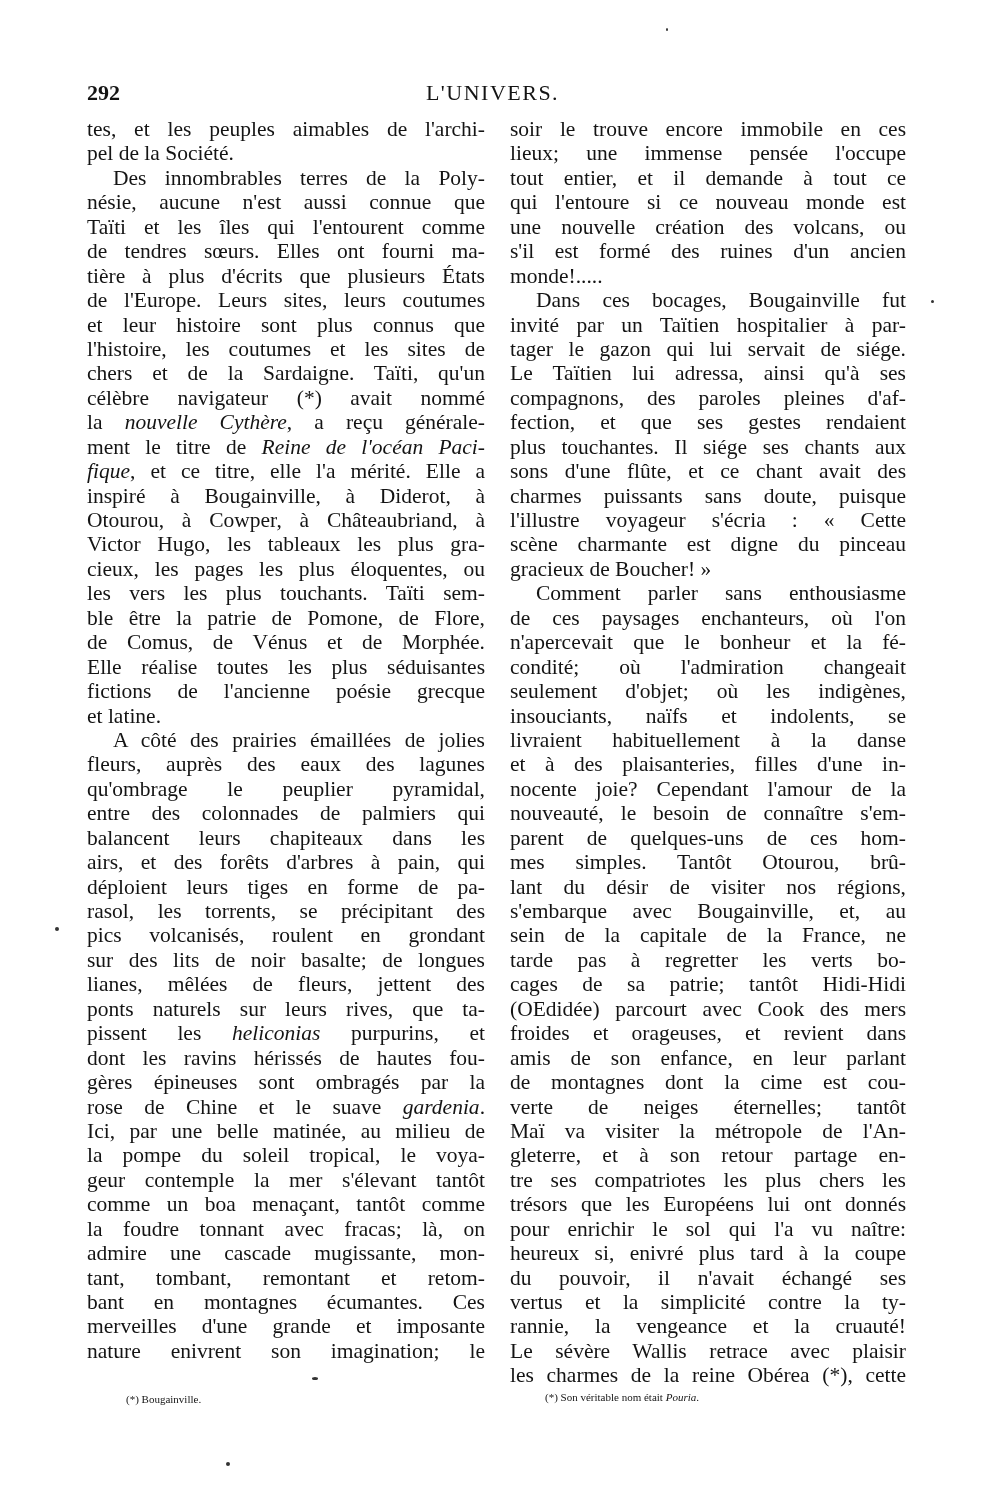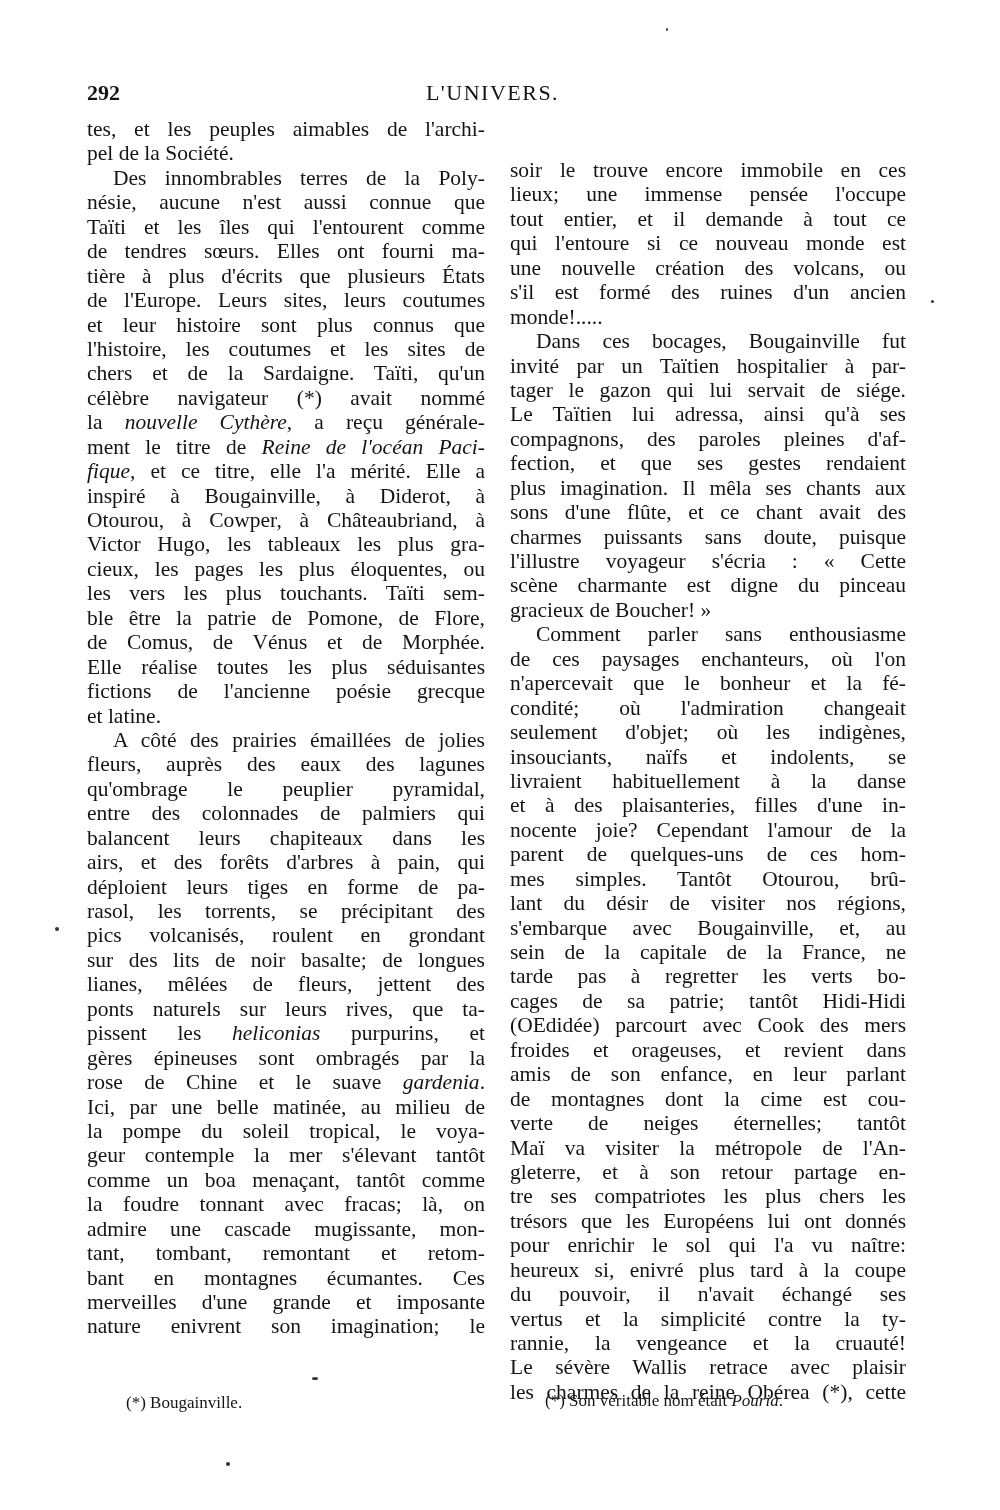--- a/index.html
+++ b/index.html
@@ -4,27 +4,27 @@
 <style>
   html, body { margin: 0; padding: 0; background: #ffffff; }
   body { width: 1000px; height: 1510px; position: relative; overflow: hidden;
          font-family: "Liberation Serif", "DejaVu Serif", serif; color: #141414; }
   .header { position: absolute; top: 80px; left: 87px; width: 818px; height: 30px; }
   .page-number { position: absolute; left: 0; top: 0; font-size: 22px; font-weight: bold; }
   .running-title { position: absolute; left: 0; right: 7px; top: 0; text-align: center;
                    font-size: 22px; letter-spacing: 1.5px; }
   .column { position: absolute; top: 117px; }
   .col-left { left: 87px; width: 398px; }
-  .col-right { left: 510px; width: 396px; margin-top: 41px; }
+  .col-right { left: 510px; width: 396px; }
   .line { display: block; height: 24.45px; line-height: 24.45px; font-size: 21.5px;
           white-space: nowrap; text-align: justify; text-align-last: justify; overflow: visible; }
   .line.last { text-align-last: left; }
   .line.indent { padding-left: 26px; }
   .line i { }
-  .footnote { position: absolute; font-size: 17px; white-space: nowrap; }
+  .footnote { position: absolute; font-size: 11px; white-space: nowrap; }
   .fn-left { left: 126px; top: 1393px; }
   .fn-right { left: 545px; top: 1391px; }
   .speck { position: absolute; background: #333; border-radius: 50%; }
 </style>
 </head>
 <body>
 
 <div class="header">
   <span class="page-number">292</span>
   <div class="running-title">L'UNIVERS.</div>
@@ -62,20 +62,21 @@
     <span class="line"><span>entre des colonnades de palmiers qui</span></span>
     <span class="line"><span>balancent leurs chapiteaux dans les</span></span>
     <span class="line"><span>airs, et des forêts d'arbres à pain, qui</span></span>
     <span class="line"><span>déploient leurs tiges en forme de pa-</span></span>
     <span class="line"><span>rasol, les torrents, se précipitant des</span></span>
     <span class="line"><span>pics volcanisés, roulent en grondant</span></span>
     <span class="line"><span>sur des lits de noir basalte; de longues</span></span>
     <span class="line"><span>lianes, mêlées de fleurs, jettent des</span></span>
     <span class="line"><span>ponts naturels sur leurs rives, que ta-</span></span>
     <span class="line"><span>pissent les </span><i>heliconias</i><span> purpurins, et</span></span>
+    <span class="line"><span>dont les ravins hérissés de hautes fou-</span></span>
     <span class="line"><span>gères épineuses sont ombragés par la</span></span>
     <span class="line"><span>rose de Chine et le suave </span><i>gardenia</i><span>.</span></span>
     <span class="line"><span>Ici, par une belle matinée, au milieu de</span></span>
     <span class="line"><span>la pompe du soleil tropical, le voya-</span></span>
     <span class="line"><span>geur contemple la mer s'élevant tantôt</span></span>
     <span class="line"><span>comme un boa menaçant, tantôt comme</span></span>
     <span class="line"><span>la foudre tonnant avec fracas; là, on</span></span>
     <span class="line"><span>admire une cascade mugissante, mon-</span></span>
     <span class="line"><span>tant, tombant, remontant et retom-</span></span>
     <span class="line"><span>bant en montagnes écumantes. Ces</span></span>
@@ -89,35 +90,36 @@
     <span class="line"><span>qui l'entoure si ce nouveau monde est</span></span>
     <span class="line"><span>une nouvelle création des volcans, ou</span></span>
     <span class="line"><span>s'il est formé des ruines d'un ancien</span></span>
     <span class="line last"><span>monde!.....</span></span>
     <span class="line indent"><span>Dans ces bocages, Bougainville fut</span></span>
     <span class="line"><span>invité par un Taïtien hospitalier à par-</span></span>
     <span class="line"><span>tager le gazon qui lui servait de siége.</span></span>
     <span class="line"><span>Le Taïtien lui adressa, ainsi qu'à ses</span></span>
     <span class="line"><span>compagnons, des paroles pleines d'af-</span></span>
     <span class="line"><span>fection, et que ses gestes rendaient</span></span>
-    <span class="line"><span>plus imagination. Il mêla ses chants aux</span></span>
+    <span class="line"><span>plus touchantes. Il siége ses chants aux</span></span>
     <span class="line"><span>sons d'une flûte, et ce chant avait des</span></span>
     <span class="line"><span>charmes puissants sans doute, puisque</span></span>
     <span class="line"><span>l'illustre voyageur s'écria : « Cette</span></span>
     <span class="line"><span>scène charmante est digne du pinceau</span></span>
     <span class="line last"><span>gracieux de Boucher! »</span></span>
     <span class="line indent"><span>Comment parler sans enthousiasme</span></span>
     <span class="line"><span>de ces paysages enchanteurs, où l'on</span></span>
     <span class="line"><span>n'apercevait que le bonheur et la fé-</span></span>
     <span class="line"><span>condité; où l'admiration changeait</span></span>
     <span class="line"><span>seulement d'objet; où les indigènes,</span></span>
     <span class="line"><span>insouciants, naïfs et indolents, se</span></span>
     <span class="line"><span>livraient habituellement à la danse</span></span>
     <span class="line"><span>et à des plaisanteries, filles d'une in-</span></span>
     <span class="line"><span>nocente joie? Cependant l'amour de la</span></span>
+    <span class="line"><span>nouveauté, le besoin de connaître s'em-</span></span>
     <span class="line"><span>parent de quelques-uns de ces hom-</span></span>
     <span class="line"><span>mes simples. Tantôt Otourou, brû-</span></span>
     <span class="line"><span>lant du désir de visiter nos régions,</span></span>
     <span class="line"><span>s'embarque avec Bougainville, et, au</span></span>
     <span class="line"><span>sein de la capitale de la France, ne</span></span>
     <span class="line"><span>tarde pas à regretter les verts bo-</span></span>
     <span class="line"><span>cages de sa patrie; tantôt Hidi-Hidi</span></span>
     <span class="line"><span>(OEdidée) parcourt avec Cook des mers</span></span>
     <span class="line"><span>froides et orageuses, et revient dans</span></span>
     <span class="line"><span>amis de son enfance, en leur parlant</span></span>

